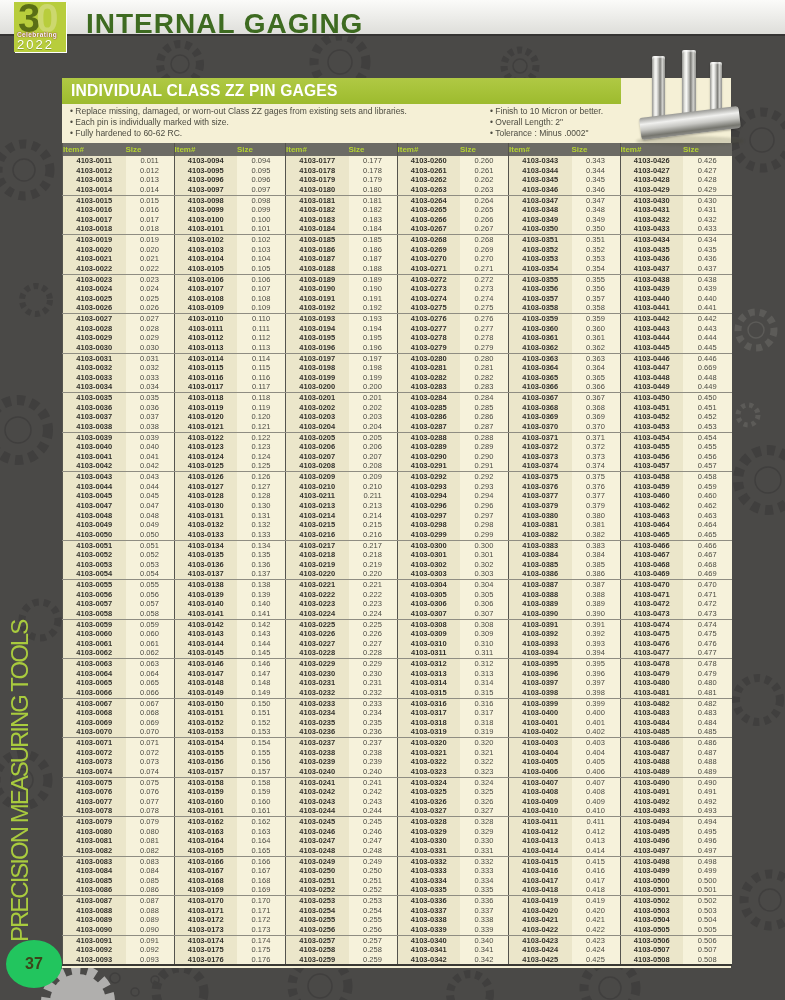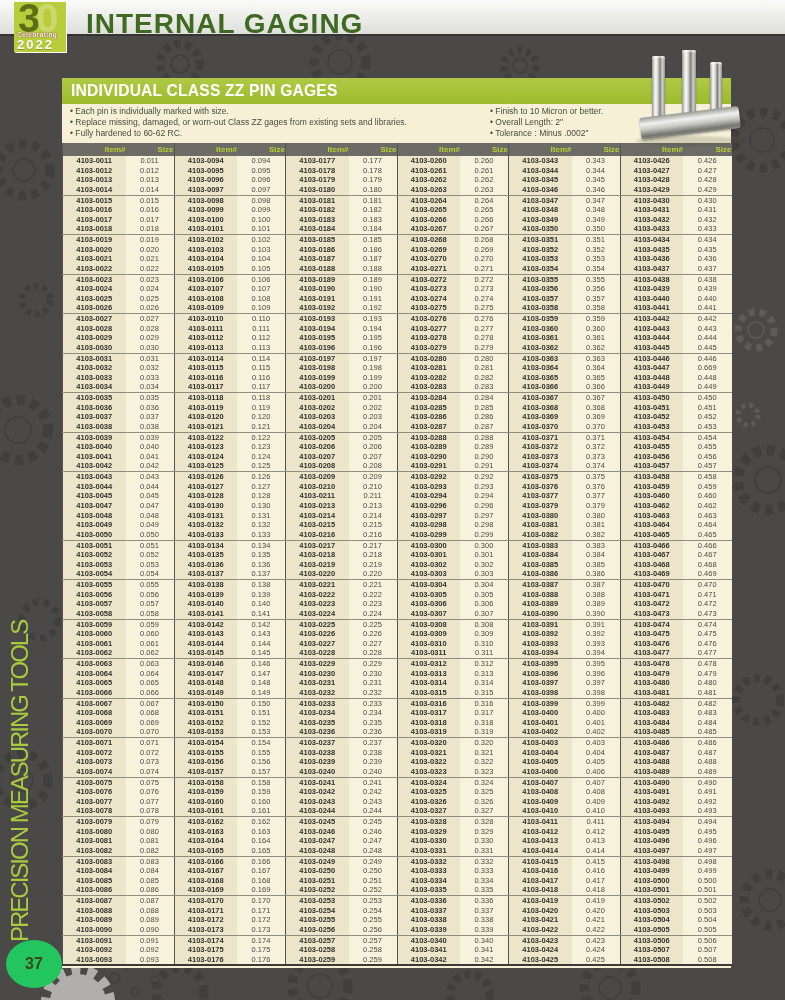--- a/index.html
+++ b/index.html
@@ -12,29 +12,29 @@
   
   .top-band { position:absolute; left:0; top:0; width:785px; height:36px;
     background:linear-gradient(#fbfbf9,#dededa); border-bottom:2px solid #353433; z-index:6; }
   .logo { position:absolute; left:14px; top:2px; width:52px; height:50px;
     background:#b8cd3c; overflow:hidden; box-shadow:1px 1px 0 #ffffff; }
   .logo-big { position:absolute; left:4px; top:-6px; font-size:40px; font-weight:bold;
     letter-spacing:-4px; color:#5a6e16; }
   .logo-big span.zero { color:#ccd86e; }
   .logo-line1 { position:absolute; left:3px; bottom:14px; font-size:6.5px; font-weight:bold;
     color:#ffffff; text-shadow:0 0 1px #7a2619, 0 0 1px #7a2619; letter-spacing:.4px; }
-  .logo-line2 { position:absolute; left:3px; bottom:0px; font-size:13px; font-weight:bold;
+  .logo-line2 { position:absolute; left:3px; bottom:0px; font-size:13px; font-weight:normal;
     color:#ffffff; letter-spacing:2px; text-shadow:0 1px 0 #8aa024; }
   .page-title { position:absolute; left:86px; top:8px; font-size:28px; font-weight:bold;
     letter-spacing:1px; color:#3e6b21; }
 
   
   .panel { position:absolute; left:62px; top:78px; width:669px; height:890px;
     background:#f5f0d6; z-index:3; }
-  .banner { position:absolute; left:0; top:0; width:669px; height:26px;
+  .banner { position:absolute; left:0; top:0; width:559px; height:26px;
     background:linear-gradient(#b0c944,#9dbb2e); }
   .banner h2 { position:absolute; left:9px; top:3px; font-size:17px; font-weight:bold;
     color:#ffffff; letter-spacing:.2px; transform:scaleX(.92); transform-origin:left; }
   .bullets { position:absolute; top:28px; font-size:8.5px; line-height:11px; color:#4c4b40;
     list-style:none; }
   .bullets-left { left:8px; width:410px; }
   .bullets-right { left:428px; width:210px; }
   .bullets li::before { content:"•  "; color:#4c4b40; }
 
   
@@ -49,21 +49,21 @@
     background:rgba(60,60,40,.18); border-radius:50%; filter:blur(1px); }
   .pin-h { position:absolute; left:0px; top:62px; width:100px; height:22px;
     transform:rotate(-7deg); border-radius:3px;
     background:linear-gradient(180deg,#9a9a96,#f0f0ee 30%,#c8c8c4 55%,#76766f 85%,#8e8e8a);
     box-shadow:0 1px 2px rgba(0,0,0,.3); }
 
   
   .pin-table { position:absolute; left:0; top:65px; width:669px; border-collapse:collapse;
     table-layout:fixed; border-left:1px solid #55544e; border-bottom:2px solid #3a3934; }
   .pin-table thead th { height:13px; background:#6c6b65; color:#b4d234;
-    font-size:8px; font-weight:bold; text-align:right; line-height:13px; }
+    font-size:8px; font-weight:bold; text-align:left; line-height:13px; }
   .pin-table td { height:9.67px; font-size:7.5px; line-height:9.6px; text-align:center;
     white-space:nowrap; overflow:hidden; }
   .pin-table td.item-cell { background:#ebe6ca; color:#32312b; font-weight:bold; width:63px; }
   .pin-table td.size-cell { background:#f6f2db; color:#4b4a42; width:48.5px; }
   .pin-table td.pair-start { border-left:1px solid #55544e; }
   .pin-table th.pair-start { border-left:1px solid #55544e; }
   .pin-table tr.group-end td { border-bottom:1px solid #8f8d82; }
 
   
   .sidebar-text { position:absolute; left:6px; top:382px; height:560px; width:50px;
@@ -130,22 +130,22 @@
   </div>
   <h1 class="page-title">INTERNAL GAGING</h1>
 </div>
 
 <div class="panel">
   <div class="banner">
     <h2>INDIVIDUAL CLASS ZZ PIN GAGES</h2>
   </div>
 
   <ul class="bullets bullets-left">
+    <li>Replace missing, damaged, or worn-out Class ZZ gages from existing sets and libraries.</li>
     <li>Each pin is individually marked with size.</li>
-    <li>Replace missing, damaged, or worn-out Class ZZ gages from existing sets and libraries.</li>
     <li>Fully hardened to 60-62 RC.</li>
   </ul>
   <ul class="bullets bullets-right">
     <li>Finish to 10 Micron or better.</li>
     <li>Overall Length: 2"</li>
     <li>Tolerance : Minus .0002"</li>
   </ul>
 
   <div class="pins">
     <div class="pin-v pin-v1"></div>

